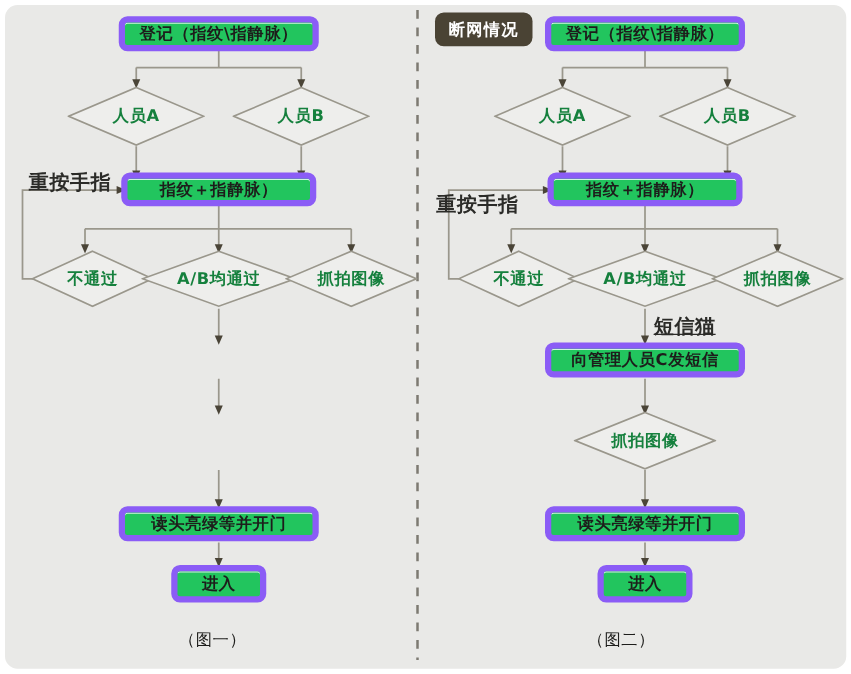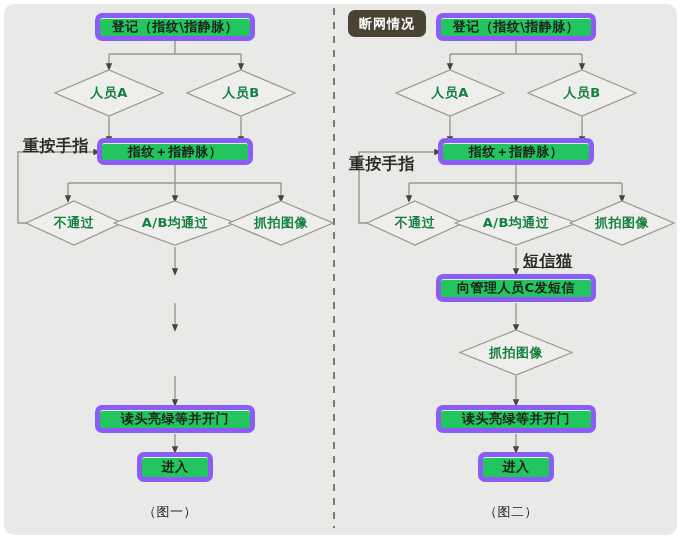--- a/index.html
+++ b/index.html
@@ -291,14 +291,14 @@
   </div>
 
   <div class="node box" style="left:436px; top:405px; width:160px; height:28px;">
     <span>读头亮绿等并开门</span>
   </div>
 
   <div class="node box" style="left:478px; top:452px; width:76px; height:30px;">
     <span>进入</span>
   </div>
 
-  <div class="caption" style="left:484px; top:503px;">（图二）</div>
+  <div class="caption" style="left:470px; top:503px;">（图二）</div>
 </div>
 
 </body></html>

